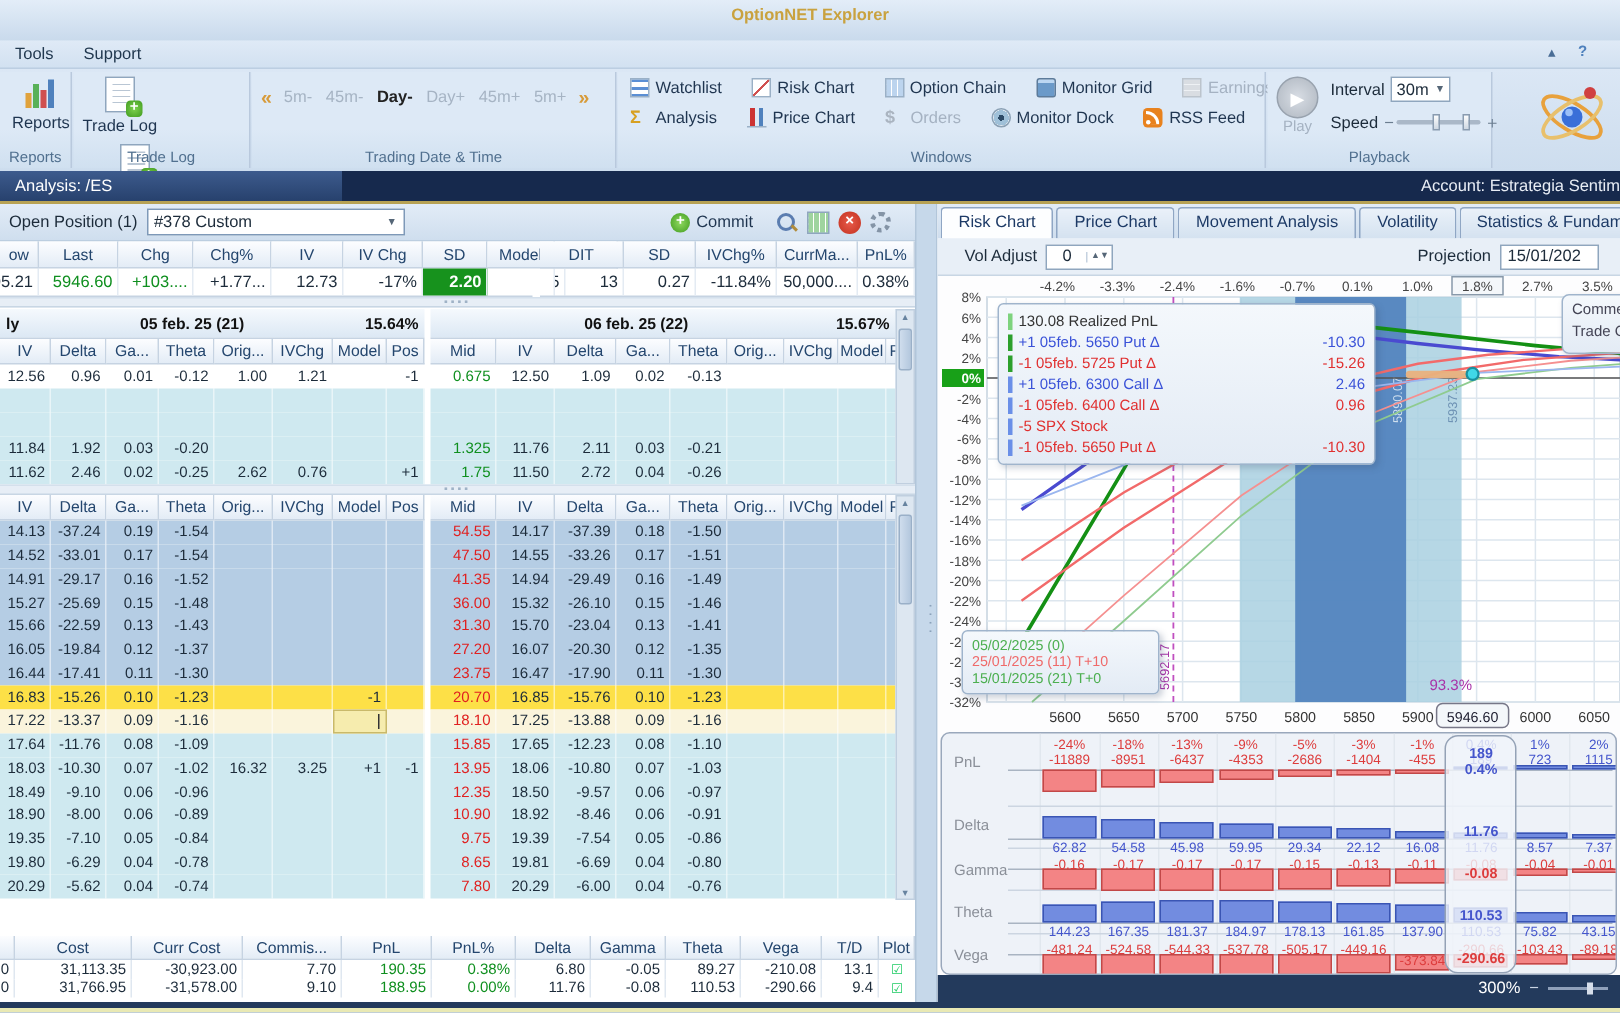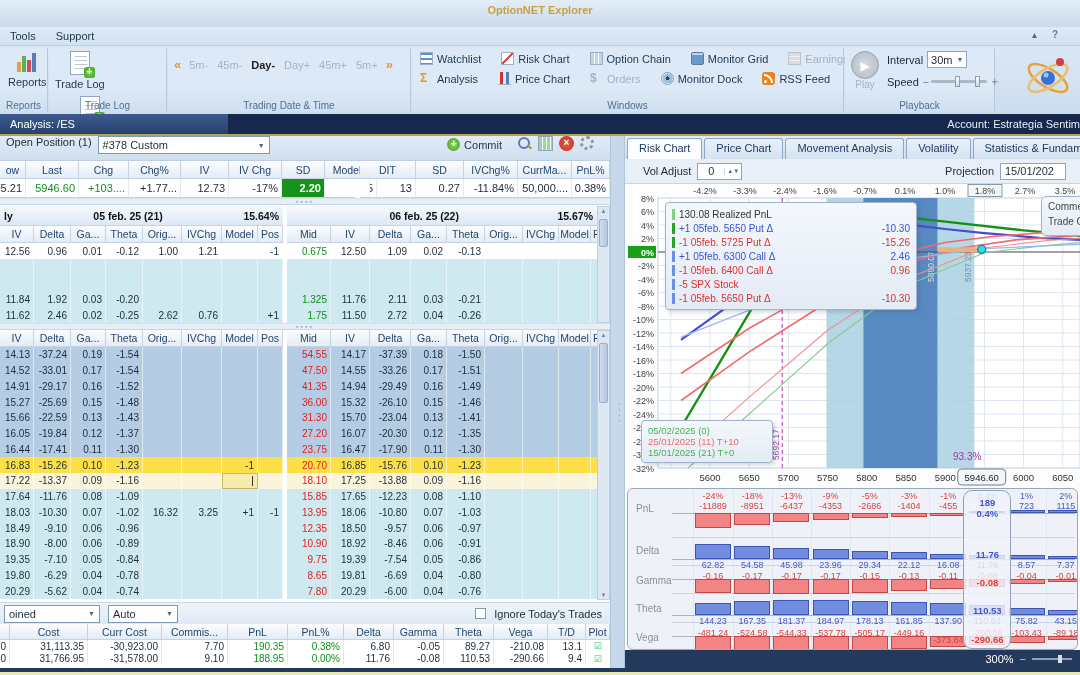--- a/index.html
+++ b/index.html
@@ -56,21 +56,21 @@
   .acct-tab{position:absolute;left:0;top:0;height:20px;width:228px;background:linear-gradient(#3d5b8d,#27416d);color:#fff;padding:4px 10px;font-size:11px}
   .acct-right{position:absolute;right:0;top:4px;color:#e8edf5;font-size:11px;white-space:nowrap}
 
   
   .leftpanel{position:absolute;left:0;top:136px;width:610px;height:532px;background:#fff;overflow:hidden}
   .vsplit{position:absolute;left:610px;top:136px;width:15px;height:532px;background:#c6d8ea;border-left:1px solid #b2c6da;border-right:1px solid #b2c6da}
   .vsplit::after{content:"····";position:absolute;top:50%;left:3px;color:#8ba2ba;writing-mode:vertical-rl;letter-spacing:2px}
   .rightpanel{position:absolute;left:625px;top:136px;width:455px;height:532px;background:#fdfdfe;overflow:hidden}
 
   
-  .ltoolbar{position:absolute;left:0;top:0;width:610px;height:25px;background:linear-gradient(#e2ecf7,#cfdeee);border-bottom:1px solid #bccee0;display:flex;align-items:flex-start;gap:6px;padding:0 6px}
+  .ltoolbar{position:absolute;left:0;top:0;width:610px;height:25px;background:linear-gradient(#e2ecf7,#cfdeee);border-bottom:1px solid #bccee0;display:flex;align-items:center;gap:6px;padding:0 6px}
   .dd{display:inline-flex;align-items:center;justify-content:space-between;background:#fff;border:1px solid #7e99b8;height:18px;padding:0 4px;font-size:11px}
   .commitbtn{display:inline-flex;align-items:center;gap:4px;padding:1px 8px;border:1px solid transparent;border-radius:3px;color:#1f3550}
   .greenplus{width:13px;height:13px;border-radius:50%;background:radial-gradient(#8fd95f,#3f9a1e);color:#fff;font-weight:bold;text-align:center;line-height:12px;font-size:10px}
   .tico{width:15px;height:15px;position:relative;display:inline-block}
   .search-ico::before{content:"";position:absolute;left:1px;top:1px;width:8px;height:8px;border:2px solid #5b7db0;border-radius:50%}
   .search-ico::after{content:"";position:absolute;left:10px;top:10px;width:5px;height:2px;background:#b08c3c;transform:rotate(45deg)}
   .export-ico{background:repeating-linear-gradient(90deg,#9fd49f 0 3px,#fff 3px 4px),repeating-linear-gradient(#9fd49f 0 3px,#fff 3px 4px);border:1px solid #8fa6be}
   .close-ico{background:radial-gradient(#e85a4a,#c2311f);border-radius:50%;color:#fff;text-align:center;line-height:14px;font-size:10px;font-weight:bold}
   .gear-ico{border:3px dotted #8494a6;border-radius:50%;width:14px;height:14px}
 
@@ -926,33 +926,20 @@
             <span class="td">-0.76</span>
             <span class="td"></span>
             <span class="td"></span>
             <span class="td"></span>
             <span class="td"></span>
           </div>
         </div>
     </div>
     <div class="vscroll" style="top:194px;right:0;height:270px">▴<div class="vthumb" style="top:12px;height:60px"></div><div style="position:absolute;bottom:0;left:0;right:0">▾</div></div>
 
-    <div class="botctl" style="position:absolute;top:466px;left:0;width:610px">
-      <span class="dd" style="width:96px">
-          <span>oined</span>
-          <span style="font-size:7px;color:#567">▼</span>
-        </span>
-      <span class="dd" style="width:70px">
-          <span>Auto</span>
-          <span style="font-size:7px;color:#567">▼</span>
-        </span>
-      <span style="flex:1"></span>
-      <span class="chk"></span>
-      <span style="margin-right:4px">Ignore Today's Trades</span>
-    </div>
 
     <div class="pos-tbl" style="position:absolute;top:488px;left:0;width:610px">
       <div class="tr hdr" style="grid-template-columns:10px 78px 74px 66px 60px 56px 50px 50px 50px 54px 38px 1fr">
 
       <span class="th"></span>
           <span class="th">Cost</span>
           <span class="th">Curr Cost</span>
           <span class="th">Commis...</span>
           <span class="th">PnL</span>
           <span class="th">PnL%</span>
@@ -1218,21 +1205,21 @@
         <span class="gval pos" style="left:418.8px;top:12px;width:38px">1115</span>
         <span class="gridlabel" style="top:56px">Delta</span>
         <span class="gsep" style="top:70px;background:#a9b4c2"></span>
         <span class="gbar pos" style="left:67.0px;top:55px;width:36px;height:15.0px"></span>
         <span class="gval pos" style="left:66.0px;top:71px;width:38px">62.82</span>
         <span class="gbar pos" style="left:106.2px;top:56.7px;width:36px;height:13.3px"></span>
         <span class="gval pos" style="left:105.2px;top:71px;width:38px">54.58</span>
         <span class="gbar pos" style="left:145.4px;top:58.5px;width:36px;height:11.5px"></span>
         <span class="gval pos" style="left:144.4px;top:71px;width:38px">45.98</span>
         <span class="gbar pos" style="left:184.6px;top:60.3px;width:36px;height:9.7px"></span>
-        <span class="gval pos" style="left:183.6px;top:71px;width:38px">23.96</span>
+        <span class="gval pos" style="left:183.6px;top:71px;width:38px">59.95</span>
         <span class="gbar pos" style="left:223.8px;top:61.9px;width:36px;height:8.1px"></span>
         <span class="gval pos" style="left:222.8px;top:71px;width:38px">29.34</span>
         <span class="gbar pos" style="left:263.0px;top:63.4px;width:36px;height:6.6px"></span>
         <span class="gval pos" style="left:262.0px;top:71px;width:38px">22.12</span>
         <span class="gbar pos" style="left:302.2px;top:64.7px;width:36px;height:5.3px"></span>
         <span class="gval pos" style="left:301.2px;top:71px;width:38px">16.08</span>
         <span class="gbar pos" style="left:341.4px;top:65.6px;width:36px;height:4.4px"></span>
         <span class="gval pos" style="left:340.4px;top:71px;width:38px">11.76</span>
         <span class="gbar pos" style="left:380.6px;top:66.2px;width:36px;height:3.8px"></span>
         <span class="gval pos" style="left:379.6px;top:71px;width:38px">8.57</span>

